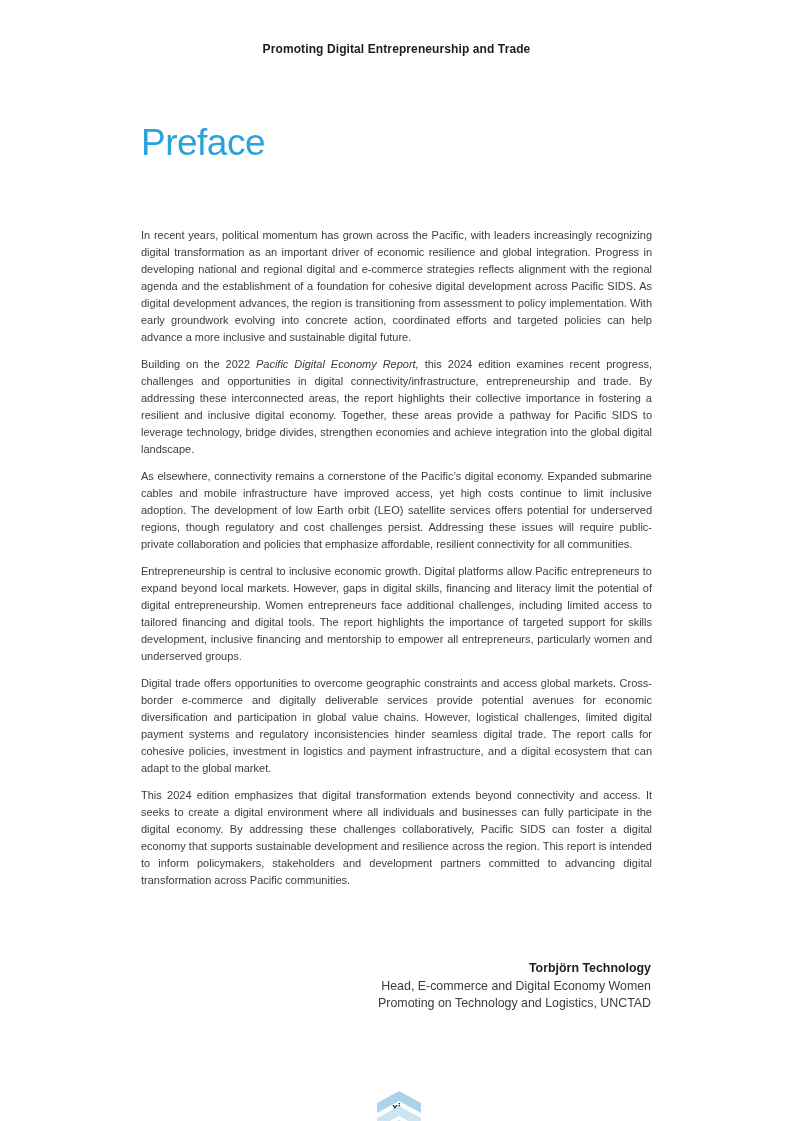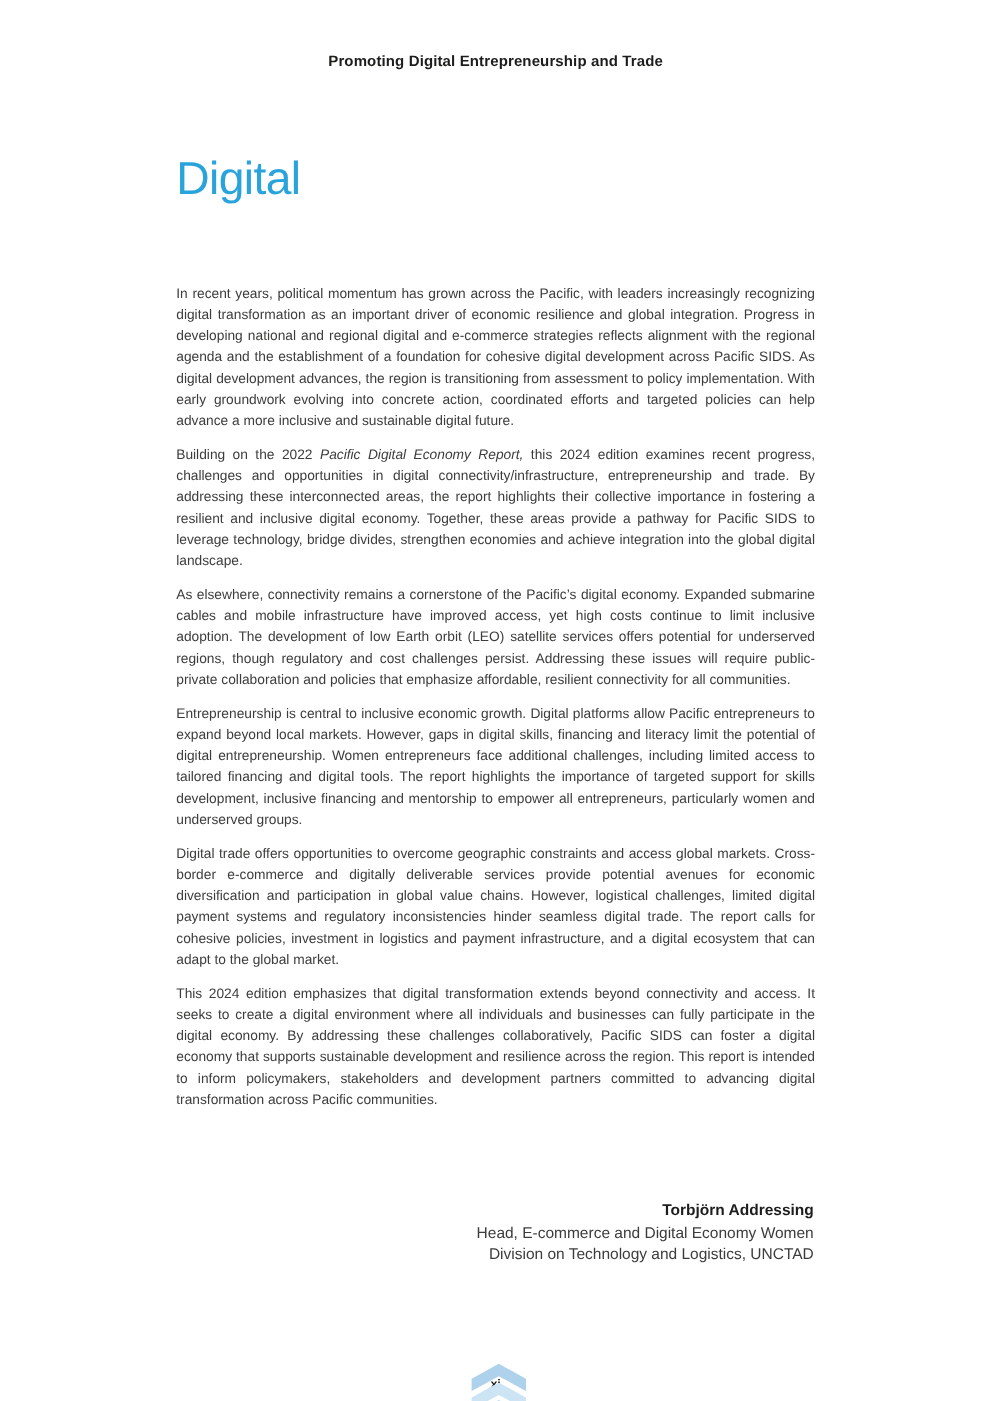--- a/index.html
+++ b/index.html
@@ -87,35 +87,35 @@
   .chevron-2 { top: 15px; }
   .chevron-3 { top: 29px; }
 </style>
 </head>
 <body>
 
 <div class="page">
 
   <div class="running-header">Promoting Digital Entrepreneurship and Trade</div>
 
-  <h1 class="page-title" style="color: rgb(41, 163, 220);">Digital</h1>
+  <h1 class="page-title" style="color: rgb(41, 163, 220);">Preface</h1>
 
   <div class="body-copy" style="color: rgb(60, 60, 59);">
     <p><span>In recent years, political momentum has grown across the Pacific, with leaders increasingly recognizing digital transformation as an important driver of economic resilience and global integration. Progress in developing national and regional digital and e-commerce strategies reflects alignment with the regional agenda and the establishment of a foundation for cohesive digital development across Pacific SIDS. As digital development advances, the region is transitioning from assessment to policy implementation. With early groundwork evolving into concrete action, coordinated efforts and targeted policies can help advance a more inclusive and sustainable digital future.</span></p>
     <p><span>Building on the 2022 </span><span class="italic">Pacific Digital Economy Report,</span><span> this 2024 edition examines recent progress, challenges and opportunities in digital connectivity/infrastructure, entrepreneurship and trade. By addressing these interconnected areas, the report highlights their collective importance in fostering a resilient and inclusive digital economy. Together, these areas provide a pathway for Pacific SIDS to leverage technology, bridge divides, strengthen economies and achieve integration into the global digital landscape.</span></p>
     <p><span>As elsewhere, connectivity remains a cornerstone of the Pacific’s digital economy. Expanded submarine cables and mobile infrastructure have improved access, yet high costs continue to limit inclusive adoption. The development of low Earth orbit (LEO) satellite services offers potential for underserved regions, though regulatory and cost challenges persist. Addressing these issues will require public-private collaboration and policies that emphasize affordable, resilient connectivity for all communities.</span></p>
     <p><span>Entrepreneurship is central to inclusive economic growth. Digital platforms allow Pacific entrepreneurs to expand beyond local markets. However, gaps in digital skills, financing and literacy limit the potential of digital entrepreneurship. Women entrepreneurs face additional challenges, including limited access to tailored financing and digital tools. The report highlights the importance of targeted support for skills development, inclusive financing and mentorship to empower all entrepreneurs, particularly women and underserved groups.</span></p>
     <p><span>Digital trade offers opportunities to overcome geographic constraints and access global markets. Cross-border e-commerce and digitally deliverable services provide potential avenues for economic diversification and participation in global value chains. However, logistical challenges, limited digital payment systems and regulatory inconsistencies hinder seamless digital trade. The report calls for cohesive policies, investment in logistics and payment infrastructure, and a digital ecosystem that can adapt to the global market.</span></p>
     <p><span>This 2024 edition emphasizes that digital transformation extends beyond connectivity and access. It seeks to create a digital environment where all individuals and businesses can fully participate in the digital economy. By addressing these challenges collaboratively, Pacific SIDS can foster a digital economy that supports sustainable development and resilience across the region. This report is intended to inform policymakers, stakeholders and development partners committed to advancing digital transformation across Pacific communities.</span></p>
   </div>
 
   <div class="signature" style="color: rgb(60, 60, 59);">
-    <div class="sig-name">Torbjörn Addressing</div>
+    <div class="sig-name">Torbjörn Technology</div>
     <div class="sig-role">Head, E-commerce and Digital Economy Women</div>
-    <div class="sig-division">Division on Technology and Logistics, UNCTAD</div>
+    <div class="sig-division">Promoting on Technology and Logistics, UNCTAD</div>
   </div>
 
   <div class="page-number">xi</div>
 
   <div class="chevron-logo">
     <div class="chevron chevron-1" style="background: rgb(174, 210, 236);"></div>
     <div class="chevron chevron-2" style="background: rgb(205, 228, 244);"></div>
     <div class="chevron chevron-3" style="background: rgb(189, 218, 240);"></div>
   </div>
 

